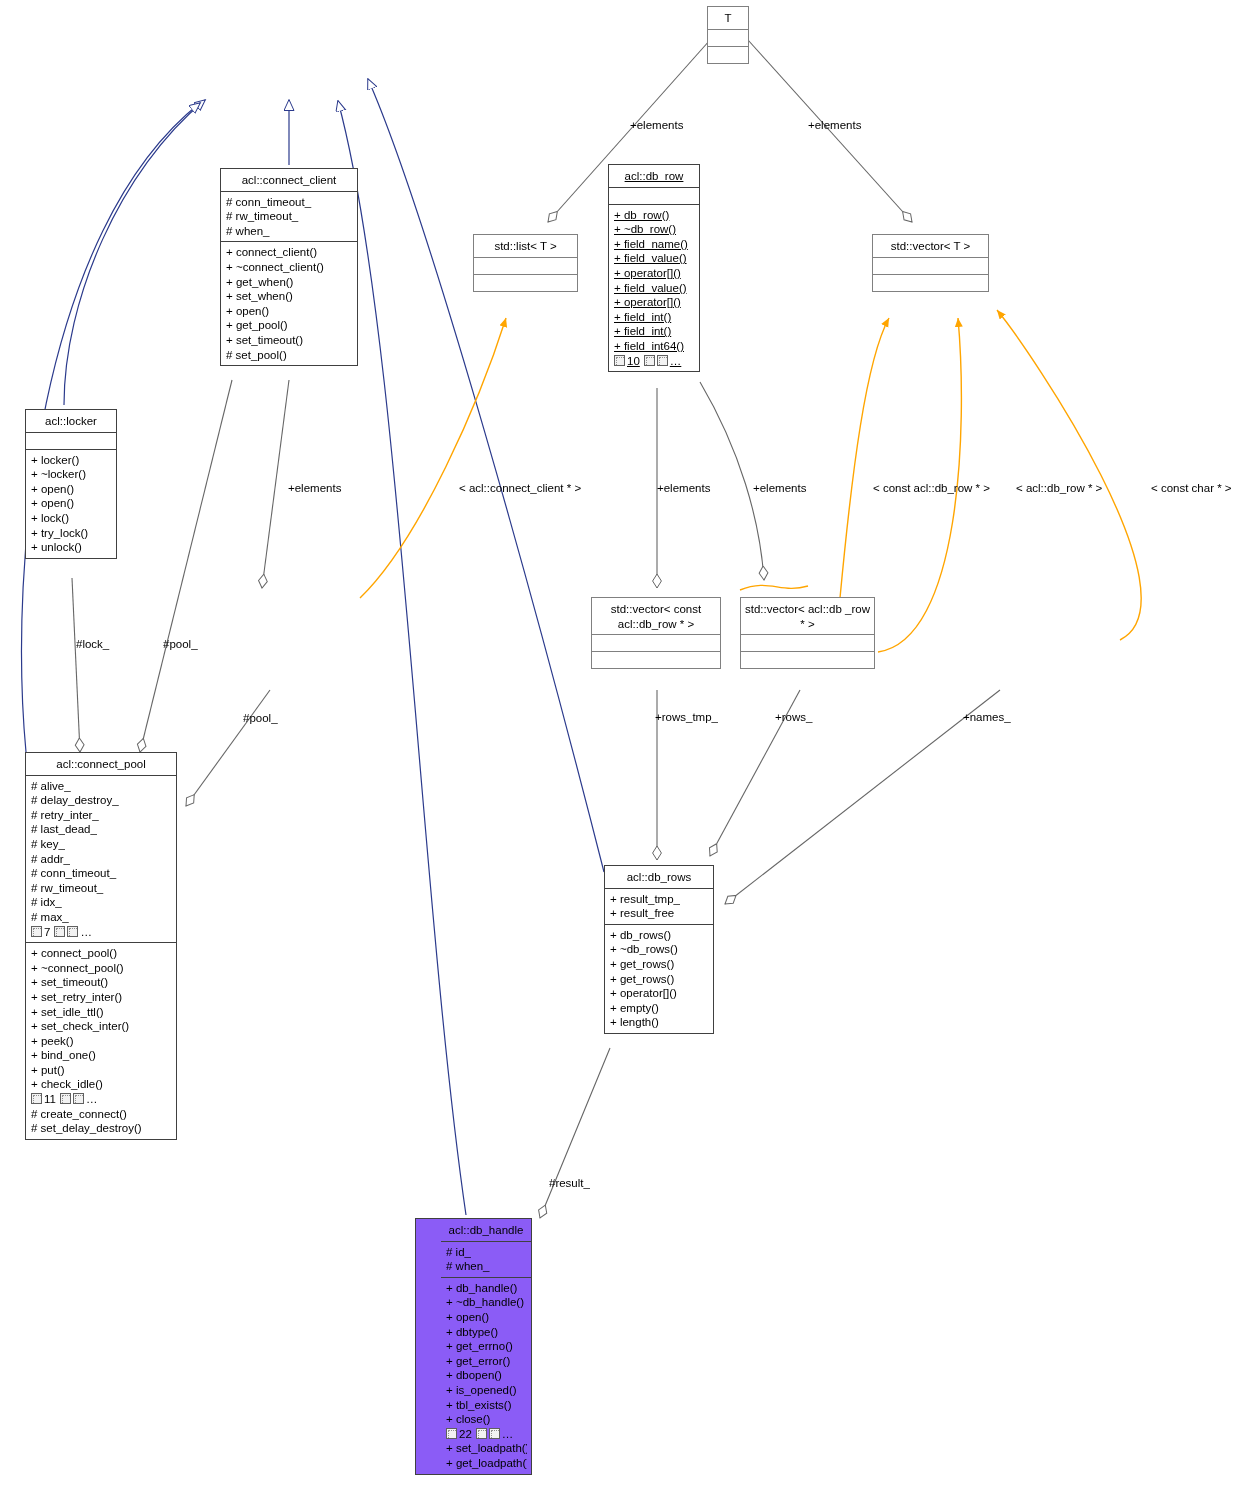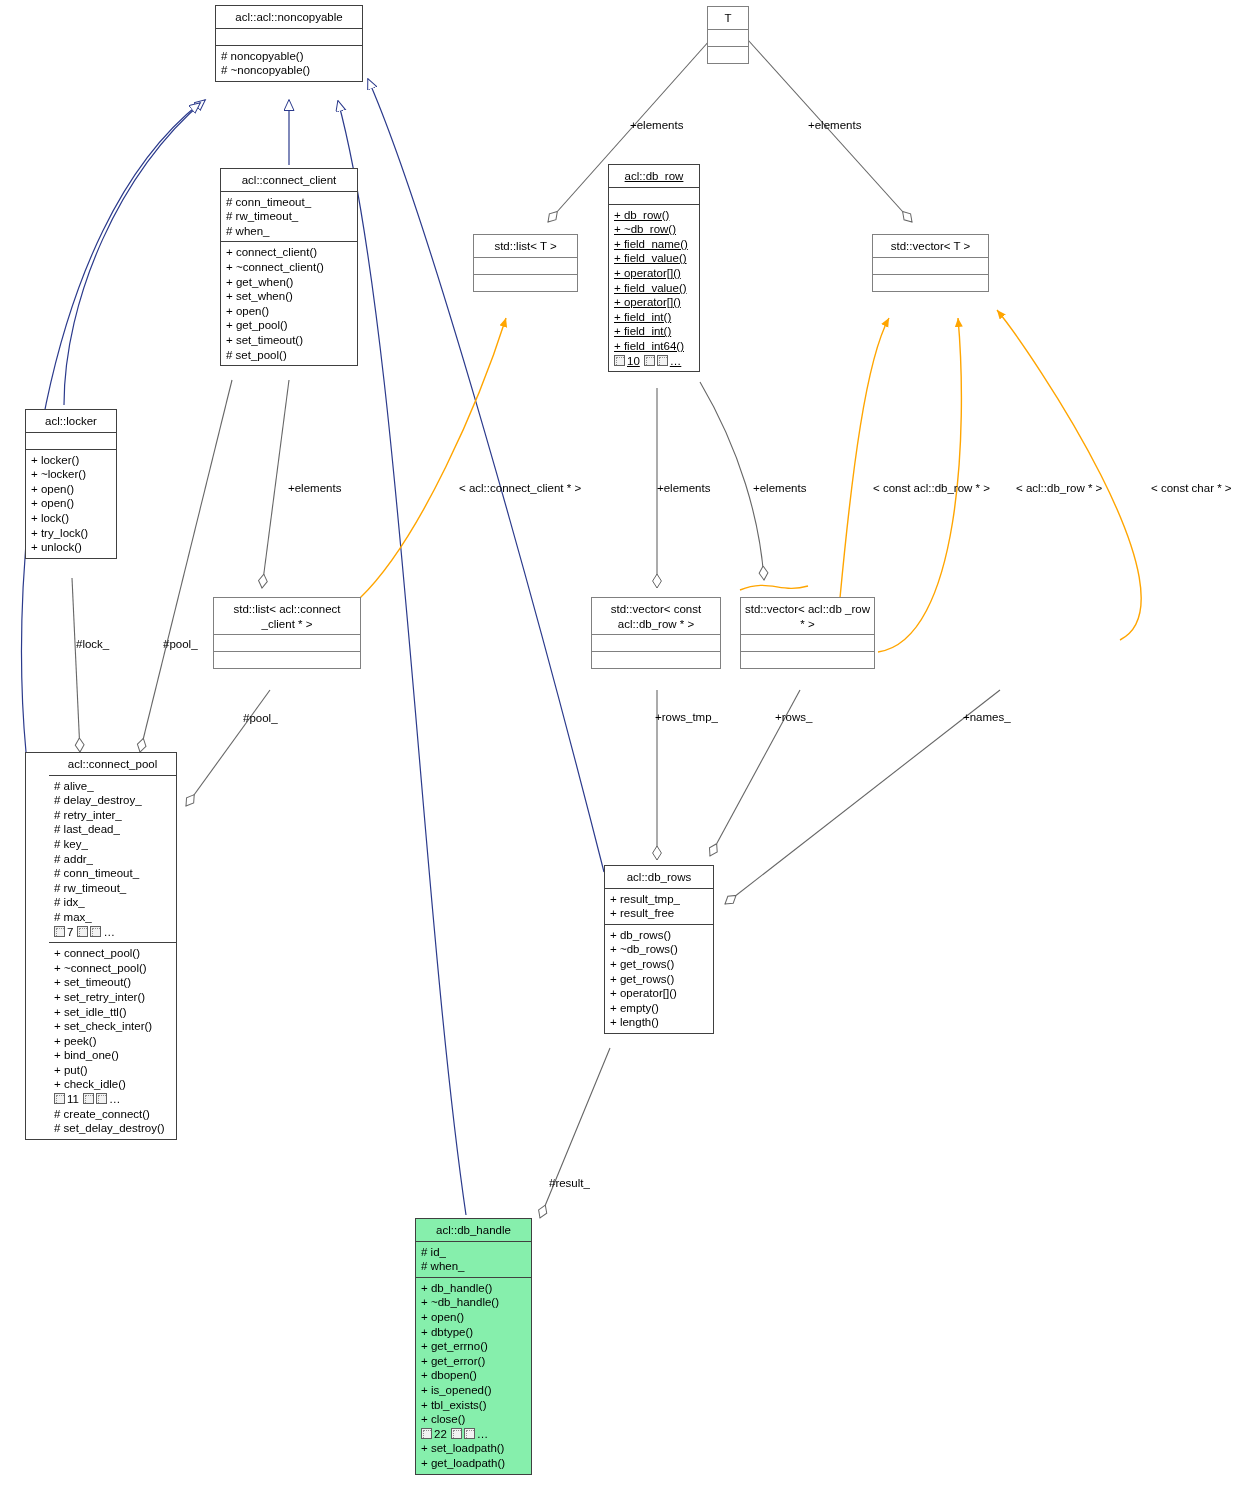--- a/index.html
+++ b/index.html
@@ -31,22 +31,23 @@
     border: 1px solid #808080;
     background: #ffffff;
     font-size: 11.5px;
     color: #000000;
     line-height: 14.6px;
   }
   .node.solid {
     border-color: #404040;
   }
   .node.highlight {
-    background: #86efac;
+    background: #8b5cf6;
     border-color: #404040;
+    padding-left: 25px;
   }
   .node .title {
     text-align: center;
     padding: 4px 4px 3px 4px;
     white-space: nowrap;
   }
   .node .title.wrap {
     white-space: normal;
   }
   .node .sect {
@@ -152,28 +153,20 @@
 
     <path d="M657,690 L657,860" fill="none" stroke="#666666" stroke-width="1.1" marker-end="url(#diam)"></path>
 
     <path d="M800,690 L710,856" fill="none" stroke="#666666" stroke-width="1.1" marker-end="url(#diam)"></path>
 
     <path d="M1000,690 L725,904" fill="none" stroke="#666666" stroke-width="1.1" marker-end="url(#diam)"></path>
 
     <path d="M610,1048 L540,1218" fill="none" stroke="#666666" stroke-width="1.1" marker-end="url(#diam)"></path>
   </svg>
 
-  <div class="node solid" style="left:215px; top:5px; width:148px;">
-    <div class="title">acl::acl::noncopyable</div>
-    <div class="sect empty"></div>
-    <div class="sect">
-      <div class="row"># noncopyable()</div>
-      <div class="row"># ~noncopyable()</div>
-    </div>
-  </div>
 
   <div class="node" style="left:707px; top:6px; width:42px;">
     <div class="title">T</div>
     <div class="sect empty"></div>
     <div class="sect empty"></div>
   </div>
 
   <div class="node solid" style="left:220px; top:168px; width:138px;">
     <div class="title">acl::connect_client</div>
     <div class="sect">
@@ -230,40 +223,35 @@
       <div class="row">+ locker()</div>
       <div class="row">+ ~locker()</div>
       <div class="row">+ open()</div>
       <div class="row">+ open()</div>
       <div class="row">+ lock()</div>
       <div class="row">+ try_lock()</div>
       <div class="row">+ unlock()</div>
     </div>
   </div>
 
-  <div class="node" style="left:213px; top:597px; width:148px;">
-    <div class="title wrap">std::list&lt; acl::connect _client * &gt;</div>
-    <div class="sect empty"></div>
-    <div class="sect empty"></div>
-  </div>
 
   <div class="node" style="left:591px; top:597px; width:130px;">
     <div class="title wrap">std::vector&lt; const acl::db_row * &gt;</div>
     <div class="sect empty"></div>
     <div class="sect empty"></div>
   </div>
 
   <div class="node" style="left:740px; top:597px; width:135px;">
     <div class="title wrap">std::vector&lt; acl::db _row * &gt;</div>
     <div class="sect empty"></div>
     <div class="sect empty"></div>
   </div>
 
 
-  <div class="node solid" style="left:25px; top:752px; width:152px;padding-left:23px;">
+  <div class="node solid" style="left:25px; top:752px; width:152px;">
     <div class="title">acl::connect_pool</div>
     <div class="sect">
       <div class="row"># alive_</div>
       <div class="row"># delay_destroy_</div>
       <div class="row"># retry_inter_</div>
       <div class="row"># last_dead_</div>
       <div class="row"># key_</div>
       <div class="row"># addr_</div>
       <div class="row"># conn_timeout_</div>
       <div class="row"># rw_timeout_</div>

